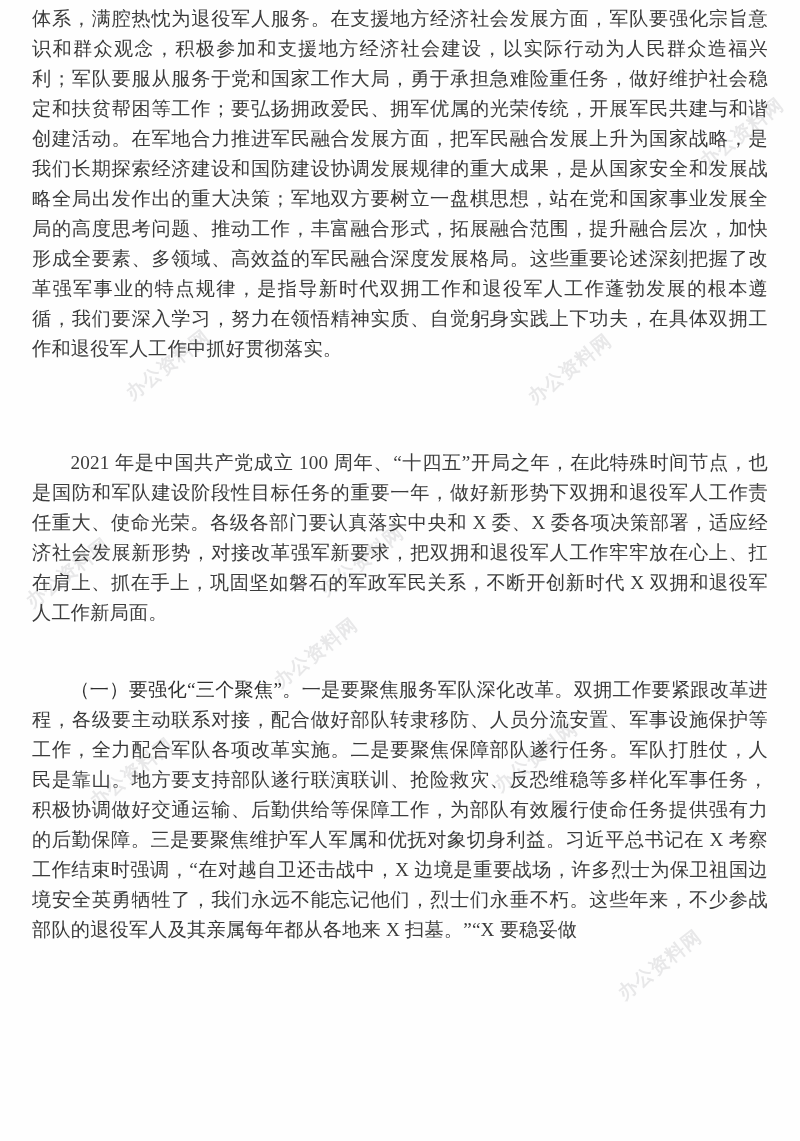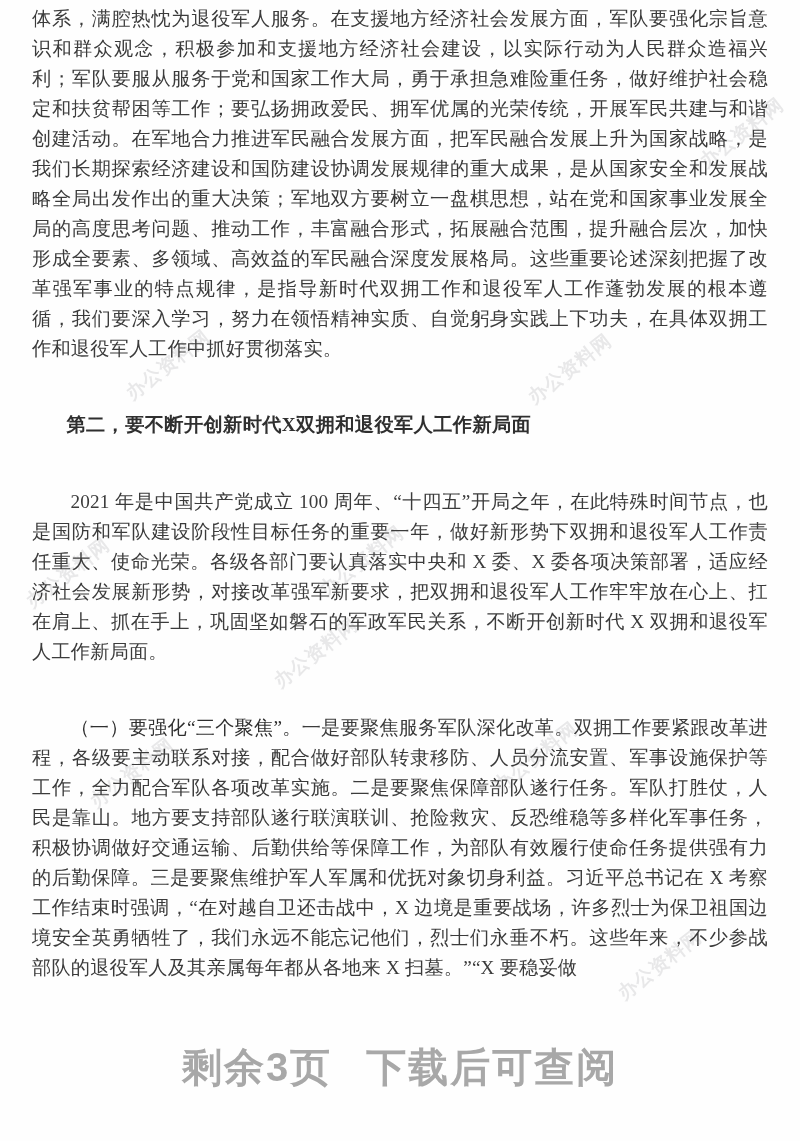--- a/index.html
+++ b/index.html
@@ -133,29 +133,25 @@
     <span class="wm" style="left:610px;  top:952px;">办公资料网</span>
     <span class="wm" style="left:18px;   top:560px;">办公资料网</span>
   </div>
 
   <div class="doc-body">
 
     <p class="para continued">体系，满腔热忱为退役军人服务。在支援地方经济社会发展方面，军队要强化宗旨意识和群众观念，积极参加和支援地方经济社会建设，以实际行动为人民群众造福兴利；军队要服从服务于党和国家工作大局，勇于承担急难险重任务，做好维护社会稳定和扶贫帮困等工作；要弘扬拥政爱民、拥军优属的光荣传统，开展军民共建与和谐创建活动。在军地合力推进军民融合发展方面，把军民融合发展上升为国家战略，是我们长期探索经济建设和国防建设协调发展规律的重大成果，是从国家安全和发展战略全局出发作出的重大决策；军地双方要树立一盘棋思想，站在党和国家事业发展全局的高度思考问题、推动工作，丰富融合形式，拓展融合范围，提升融合层次，加快形成全要素、多领域、高效益的军民融合深度发展格局。这些重要论述深刻把握了改革强军事业的特点规律，是指导新时代双拥工作和退役军人工作蓬勃发展的根本遵循，我们要深入学习，努力在领悟精神实质、自觉躬身实践上下功夫，在具体双拥工作和退役军人工作中抓好贯彻落实。</p>
 
     <div class="spacer-line"></div>
 
-    <p class="heading">第二，要不断开创新时代X双拥和退役军人工作新局面</p>
 
     <div class="spacer-line"></div>
 
     <p class="para indent">2021 年是中国共产党成立 100 周年、“十四五”开局之年，在此特殊时间节点，也是国防和军队建设阶段性目标任务的重要一年，做好新形势下双拥和退役军人工作责任重大、使命光荣。各级各部门要认真落实中央和 X 委、X 委各项决策部署，适应经济社会发展新形势，对接改革强军新要求，把双拥和退役军人工作牢牢放在心上、扛在肩上、抓在手上，巩固坚如磐石的军政军民关系，不断开创新时代 X 双拥和退役军人工作新局面。</p>
 
     <div class="spacer-line"></div>
 
     <p class="para indent"><span class="b">（一）要强化“三个聚焦”。</span><span>一是要聚焦服务军队深化改革。双拥工作要紧跟改革进程，各级要主动联系对接，配合做好部队转隶移防、人员分流安置、军事设施保护等工作，全力配合军队各项改革实施。二是要聚焦保障部队遂行任务。军队打胜仗，人民是靠山。地方要支持部队遂行联演联训、抢险救灾、反恐维稳等多样化军事任务，积极协调做好交通运输、后勤供给等保障工作，为部队有效履行使命任务提供强有力的后勤保障。三是要聚焦维护军人军属和优抚对象切身利益。习近平总书记在 X 考察工作结束时强调，“在对越自卫还击战中，X 边境是重要战场，许多烈士为保卫祖国边境安全英勇牺牲了，我们永远不能忘记他们，烈士们永垂不朽。这些年来，不少参战部队的退役军人及其亲属每年都从各地来 X 扫墓。”“X 要稳妥做</span></p>
 
   </div>
 
-  <div class="footer-notice">
-    <span class="pages">剩余3页</span><span class="gap"></span><span class="action">下载后可查阅</span>
-  </div>
 
 </div>
 
 </body></html>

